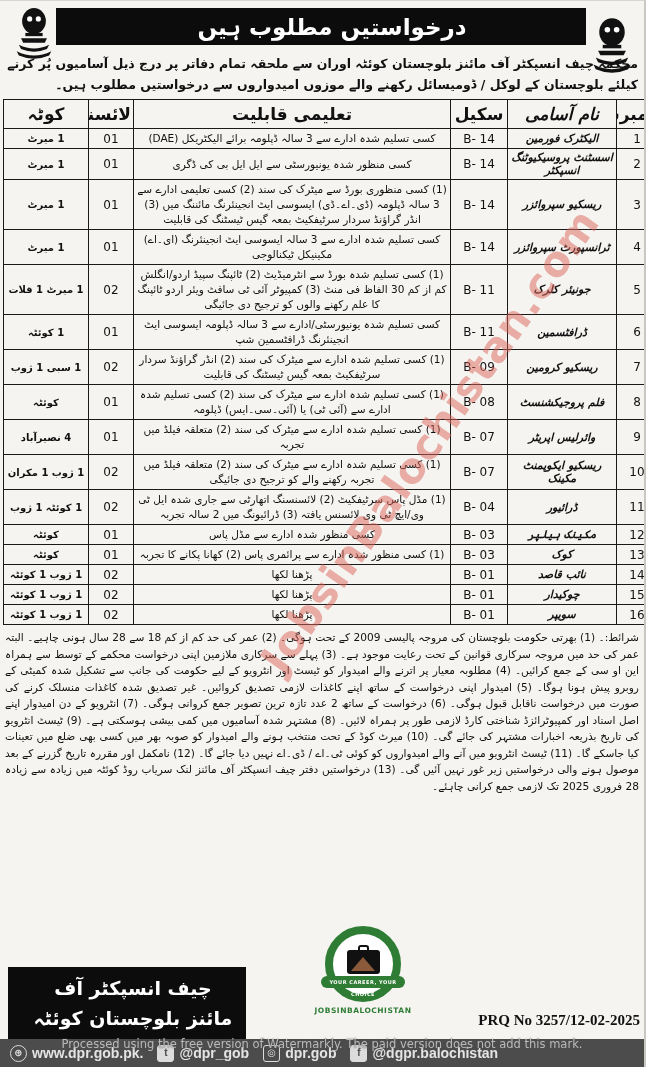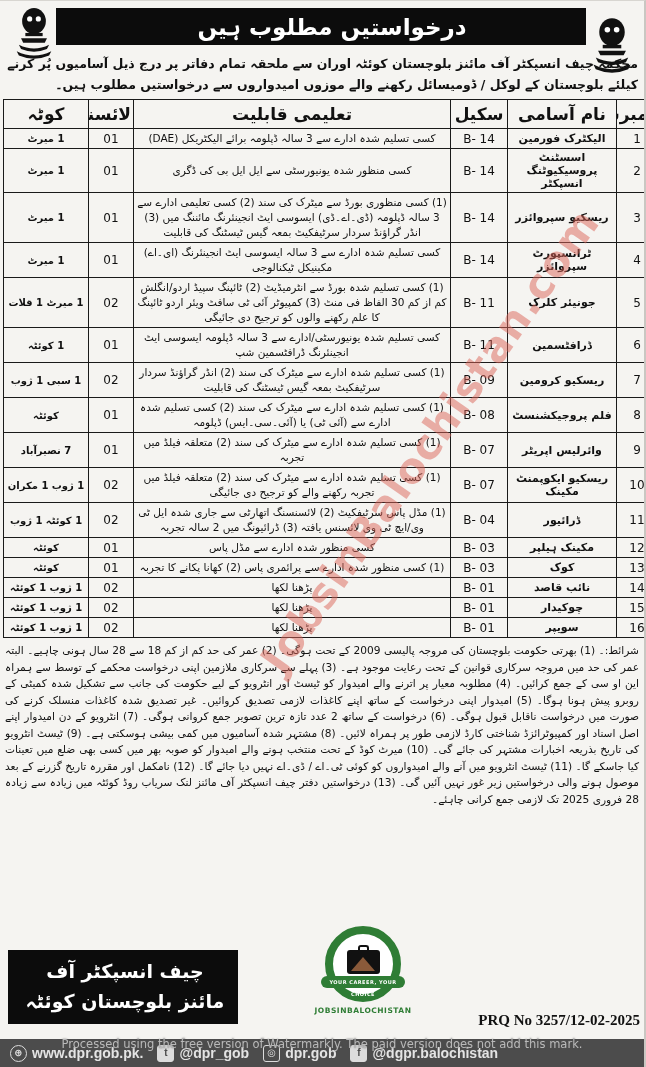--- a/index.html
+++ b/index.html
@@ -27,21 +27,21 @@
   table.jobs{
     width:640px;margin:2px 3px 0 3px;border-collapse:collapse;direction:rtl;
     table-layout:fixed;
   }
   table.jobs th,table.jobs td{
     border:1.4px solid #1a1a1a;padding:2px 3px;vertical-align:middle;
     overflow:hidden;
   }
   table.jobs th{font-size:17px;font-weight:bold;padding:4px 2px;}
   .c-serial{width:36px;text-align:center;font-size:12px;}
-  .c-post{width:104px;text-align:center;font-size:11px;font-weight:bold;}
+  .c-post{width:104px;text-align:center;font-size:11px;font-weight:bold;font-style:italic;}
   .c-scale{width:52px;text-align:center;font-size:12px;direction:ltr;}
   .c-qual{width:312px;text-align:center;font-size:10.5px;line-height:15px;}
   .c-count{width:40px;text-align:center;font-size:12px;}
   .c-quota{width:80px;text-align:center;font-size:10px;font-weight:bold;}
   
   .terms{
     direction:rtl;text-align:justify;margin:4px 5px 0 5px;
     font-size:10.6px;line-height:16.5px;
   }
   
@@ -68,22 +68,22 @@
     border-bottom:14px solid #8a5a3a;
   }
   .banner{
     position:absolute;left:-12px;bottom:6px;width:84px;height:12px;background:#2f7d35;
     color:#fff;font-size:5px;font-weight:bold;line-height:12px;border-radius:6px;
     letter-spacing:.5px;
   }
   .logo-name{margin-top:4px;font-size:7.5px;font-weight:bold;color:#2f7d35;letter-spacing:.5px;}
   
   .stamp{
-    position:absolute;left:8px;bottom:43px;width:218px;background:#0c0c0c;color:#fff;
-    text-align:center;direction:rtl;padding:6px 4px 8px 8px;z-index:5;
+    position:absolute;left:8px;bottom:26px;width:218px;background:#0c0c0c;color:#fff;
+    text-align:center;direction:rtl;padding:6px 4px 8px 16px;z-index:5;
   }
   .stamp div{font-size:19px;font-weight:bold;line-height:30px;}
   
   .prq{
     position:absolute;right:4px;bottom:38px;font-size:15px;font-weight:bold;
     font-family:Liberation Serif, serif;z-index:5;
   }
   
   .wm-notice{
     position:absolute;left:0;right:0;bottom:16px;text-align:center;
@@ -219,21 +219,21 @@
       <td class="c-count">01</td>
       <td class="c-quota">کوئٹہ</td>
     </tr>
 
     <tr>
       <td class="c-serial">9</td>
       <td class="c-post">وائرلیس اپریٹر</td>
       <td class="c-scale">B- 07</td>
       <td class="c-qual">(1) کسی تسلیم شدہ ادارے سے میٹرک کی سند (2) متعلقہ فیلڈ میں تجربہ</td>
       <td class="c-count">01</td>
-      <td class="c-quota">7 نصیرآباد</td>
+      <td class="c-quota">4 نصیرآباد</td>
     </tr>
 
     <tr>
       <td class="c-serial">10</td>
       <td class="c-post">ریسکیو ایکوپمنٹ مکینک</td>
       <td class="c-scale">B- 07</td>
       <td class="c-qual">(1) کسی تسلیم شدہ ادارے سے میٹرک کی سند (2) متعلقہ فیلڈ میں تجربہ رکھنے والے کو ترجیح دی جائیگی</td>
       <td class="c-count">02</td>
       <td class="c-quota">1 ژوب 1 مکران</td>
     </tr>

